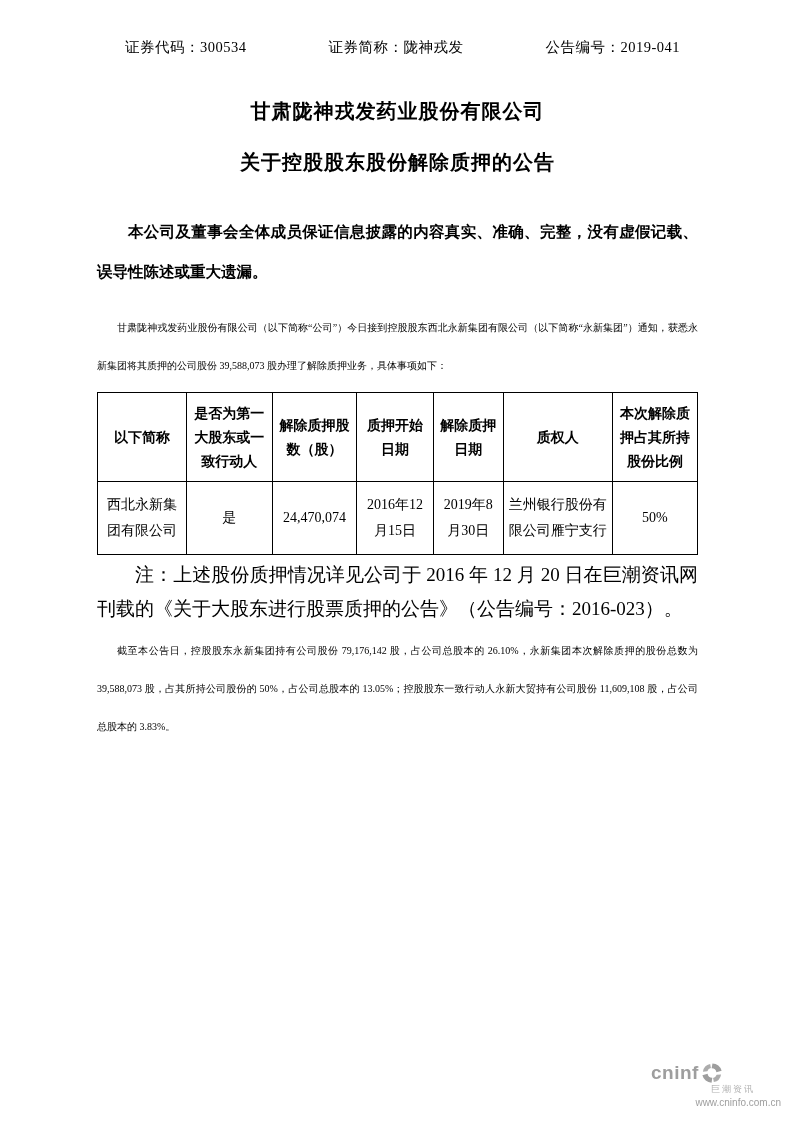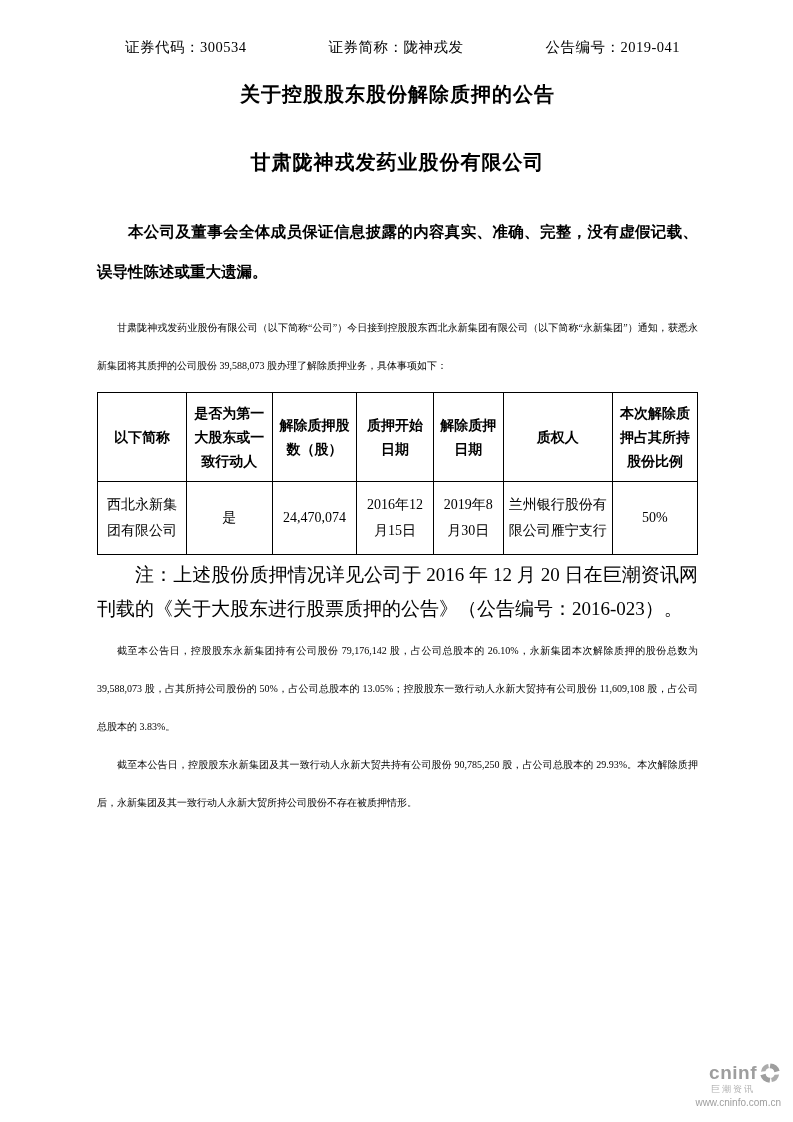--- a/index.html
+++ b/index.html
@@ -106,21 +106,20 @@
     bottom: 14px;
     width: 130px;
     text-align: right;
     color: #a6a6a6;
     font-family: "Liberation Sans", "DejaVu Sans", sans-serif;
     line-height: 1.1;
   }
   .logo-row {
     display: flex;
     align-items: flex-end;
-    justify-content: flex-end;
     gap: 2px;
   }
   .logo-brand {
     font-weight: bold;
     font-size: 19px;
     letter-spacing: 0.5px;
     color: #9e9e9e;
   }
   .logo-swirl { width: 22px; height: 22px; display: inline-block; }
   .logo-cn {
@@ -141,22 +140,22 @@
 
 <div class="page">
   <div class="content">
 
     <div class="code-line">
       <span>证券代码：300534</span>
       <span>证券简称：陇神戎发</span>
       <span>公告编号：2019-041</span>
     </div>
 
+    <div class="doc-title first">甘肃陇神戎发药业股份有限公司</div>
     <div class="doc-title second">关于控股股东股份解除质押的公告</div>
-    <div class="doc-title first">甘肃陇神戎发药业股份有限公司</div>
 
     <p class="declaration">本公司及董事会全体成员保证信息披露的内容真实、准确、完整，没有虚假记载、误导性陈述或重大遗漏。</p>
 
     <p class="para intro">甘肃陇神戎发药业股份有限公司（以下简称“公司”）今日接到控股股东西北永新集团有限公司（以下简称“永新集团”）通知，获悉永新集团将其质押的公司股份 39,588,073 股办理了解除质押业务，具体事项如下：</p>
 
 
     <table class="pledge">
       <colgroup>
         <col style="width:14.8%">
         <col style="width:14.3%">
@@ -187,21 +186,20 @@
           <td>兰州银行股份有限公司雁宁支行</td>
           <td>50%</td>
         </tr>
       </tbody>
     </table>
 
     <p class="table-note">注：上述股份质押情况详见公司于 2016 年 12 月 20 日在巨潮资讯网刊载的《关于大股东进行股票质押的公告》（公告编号：2016-023）。</p>
 
 
     <p class="para p1">截至本公告日，控股股东永新集团持有公司股份 79,176,142 股，占公司总股本的 26.10%，永新集团本次解除质押的股份总数为 39,588,073 股，占其所持公司股份的 50%，占公司总股本的 13.05%；控股股东一致行动人永新大贸持有公司股份 11,609,108 股，占公司总股本的 3.83%。</p>
-    <p class="para p2">截至本公告日，控股股东永新集团及其一致行动人永新大贸共持有公司股份 90,785,250 股，占公司总股本的 29.93%。本次解除质押后，永新集团及其一致行动人永新大贸所持公司股份不存在被质押情形。</p>
 
   </div>
 
   <div class="cninfo-logo">
     <div class="logo-row">
       <span class="logo-brand">cninf</span>
       <span class="logo-swirl">
         <svg viewBox="0 0 24 24" width="22" height="22" fill="#9e9e9e" xmlns="http://www.w3.org/2000/svg">
           <path d="M12.5 1.5 A10.5 10.5 0 0 1 22.5 9.5 L16.8 11.2 A5.2 5.2 0 0 0 11.6 6.8 Z"></path>
           <path d="M11.5 22.5 A10.5 10.5 0 0 1 1.5 14.5 L7.2 12.8 A5.2 5.2 0 0 0 12.4 17.2 Z"></path>

